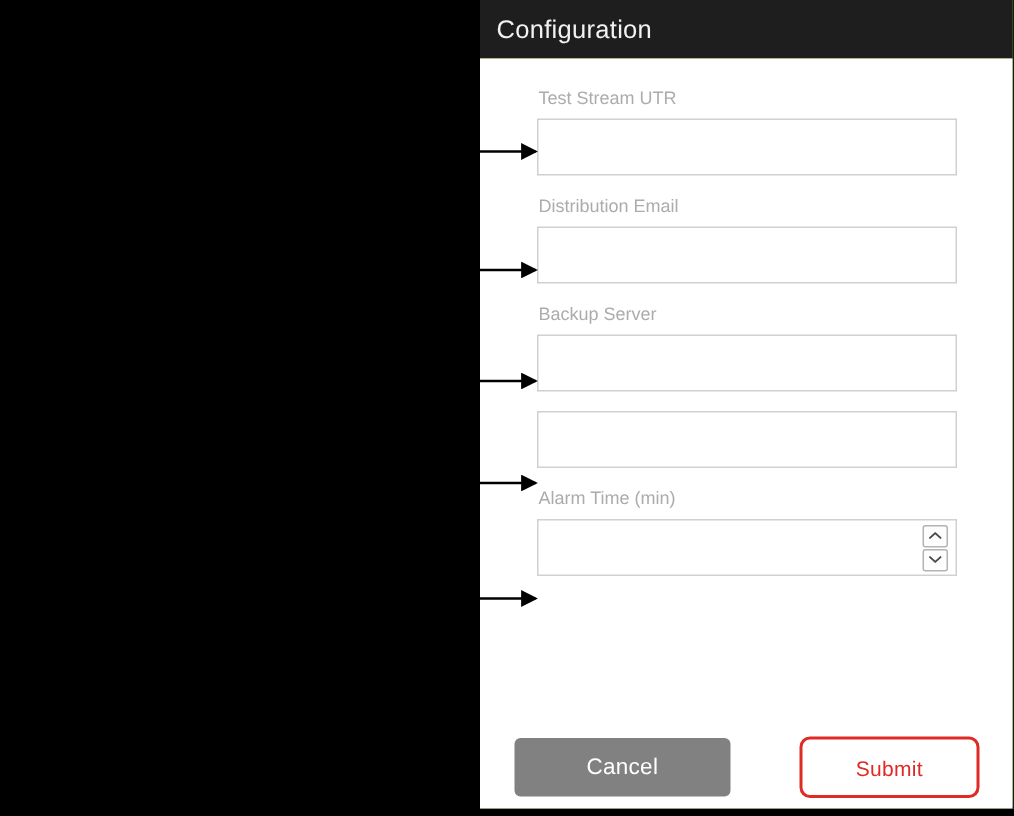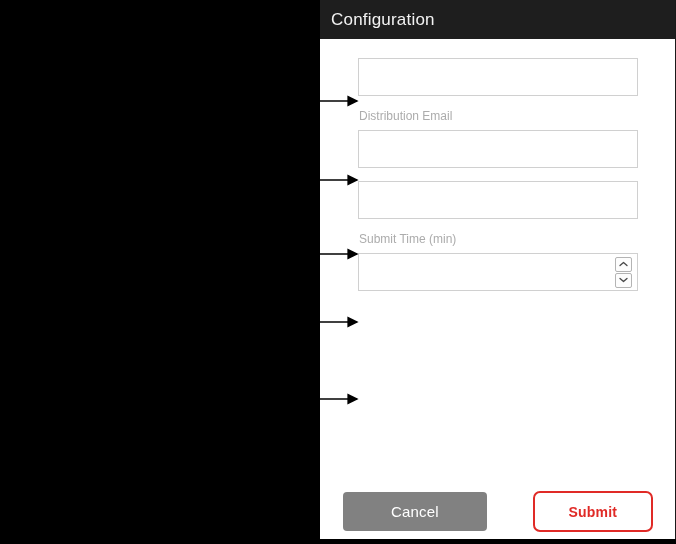--- a/index.html
+++ b/index.html
@@ -137,21 +137,21 @@
   }
   .btn-submit {
     width: 126px;
     height: 41px;
     margin-left: 46px;
     background: #ffffff;
     color: #e02a26;
     border: 2px solid #e02a26;
     border-radius: 7px;
     font-size: 14px;
-    font-weight: bold;
+    font-weight: normal;
     font-family: "Liberation Sans", sans-serif;
     cursor: pointer;
     letter-spacing: 0.2px;
   }
 
   
   .arrows {
     position: absolute;
     left: 0; top: 0;
     width: 676px; height: 544px;
@@ -169,35 +169,40 @@
 
     <div class="panel-header">
       <span class="panel-title">Configuration</span>
     </div>
 
     <div class="panel-body">
 
       <div class="form">
 
         <div class="field">
+          <label class="field-label">Test Stream UTR</label>
           <input class="field-input" type="text" placeholder="" style="">
         </div>
 
         <div class="field">
           <label class="field-label">Distribution Email</label>
           <input class="field-input" type="text" placeholder="" style="">
         </div>
 
-
-        <div class="field">
-          <input class="field-input" type="text" placeholder="" style="">
-        </div>
-
-        <div class="field">
-          <label class="field-label">Submit Time (min)</label>
+        <div class="field">
+          <label class="field-label">Backup Server</label>
+          <input class="field-input" type="text" placeholder="" style="">
+        </div>
+
+        <div class="field">
+          <input class="field-input" type="text" placeholder="" style="">
+        </div>
+
+        <div class="field">
+          <label class="field-label">Alarm Time (min)</label>
           <div class="spin-wrap">
             <input class="field-input" type="text" placeholder="" style="">
             <div class="spinner">
               <button class="spin-btn">
                 <span>
                   <svg width="9" height="6" viewBox="0 0 9 6">
                     <path d="M1 4.6 L4.5 1.4 L8 4.6" fill="none" stroke="#4a4a4a" stroke-width="1.3" stroke-linecap="round" stroke-linejoin="round"></path>
                   </svg>
                 </span>
               </button>

